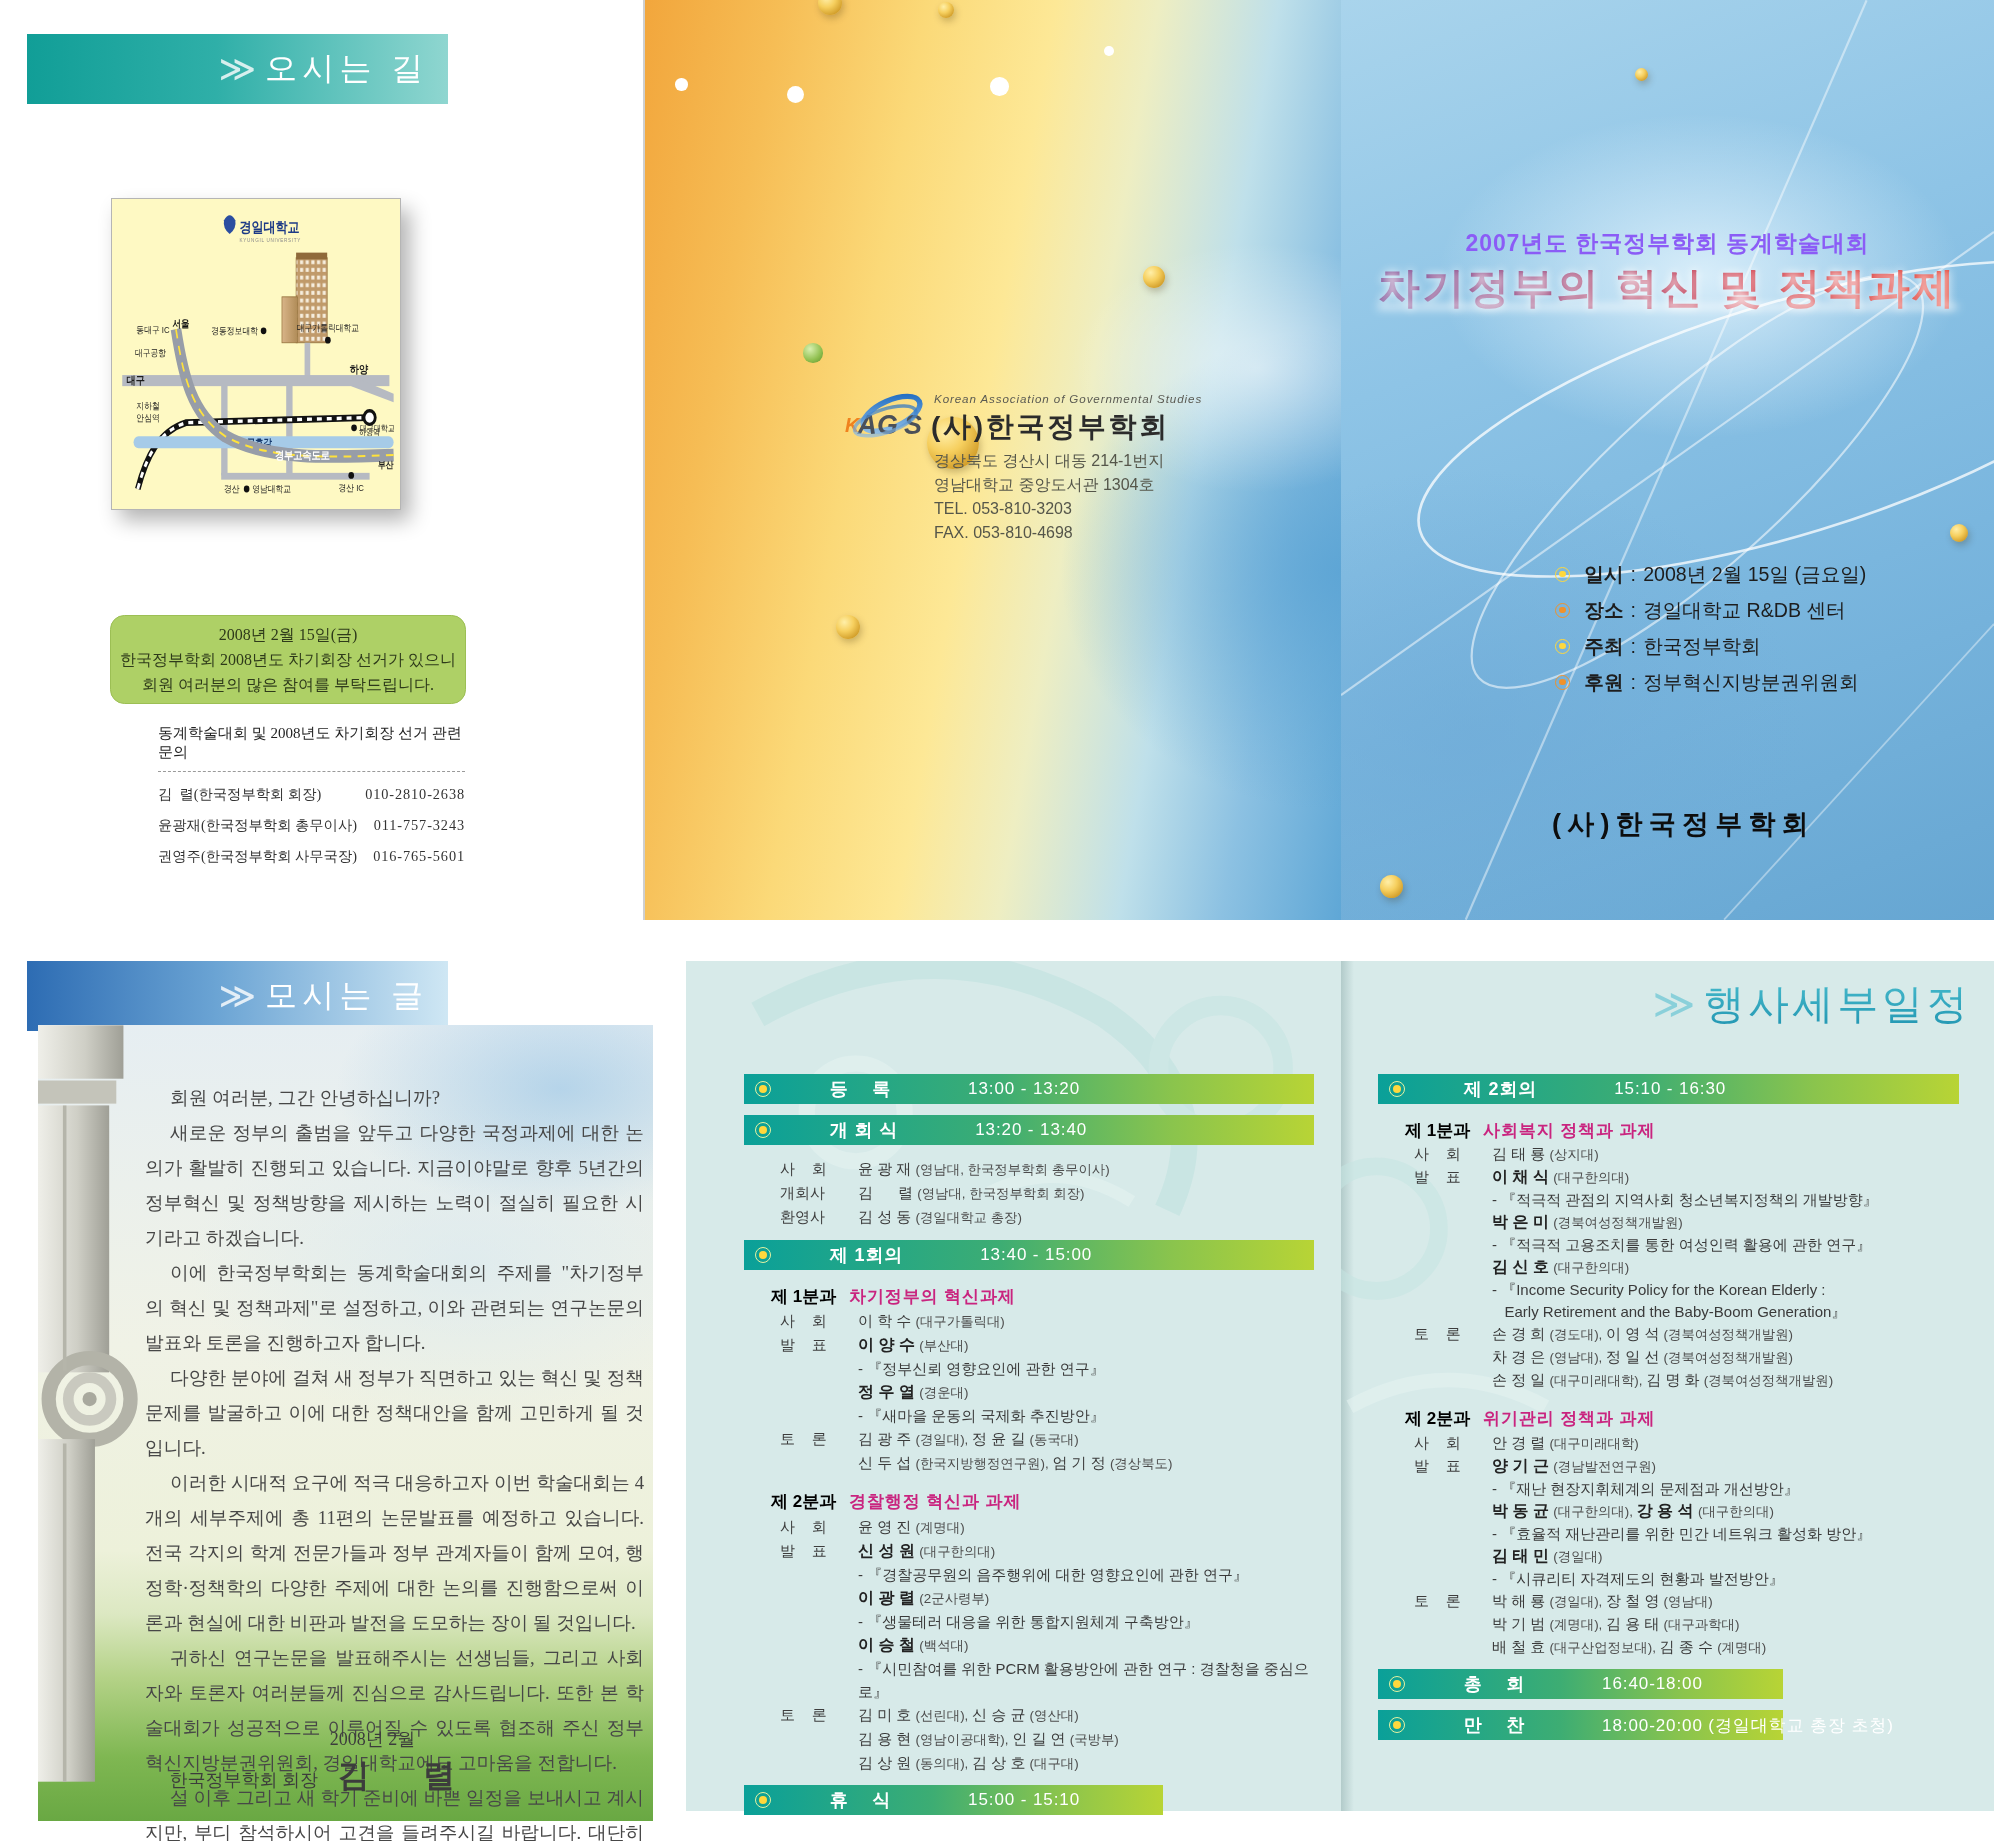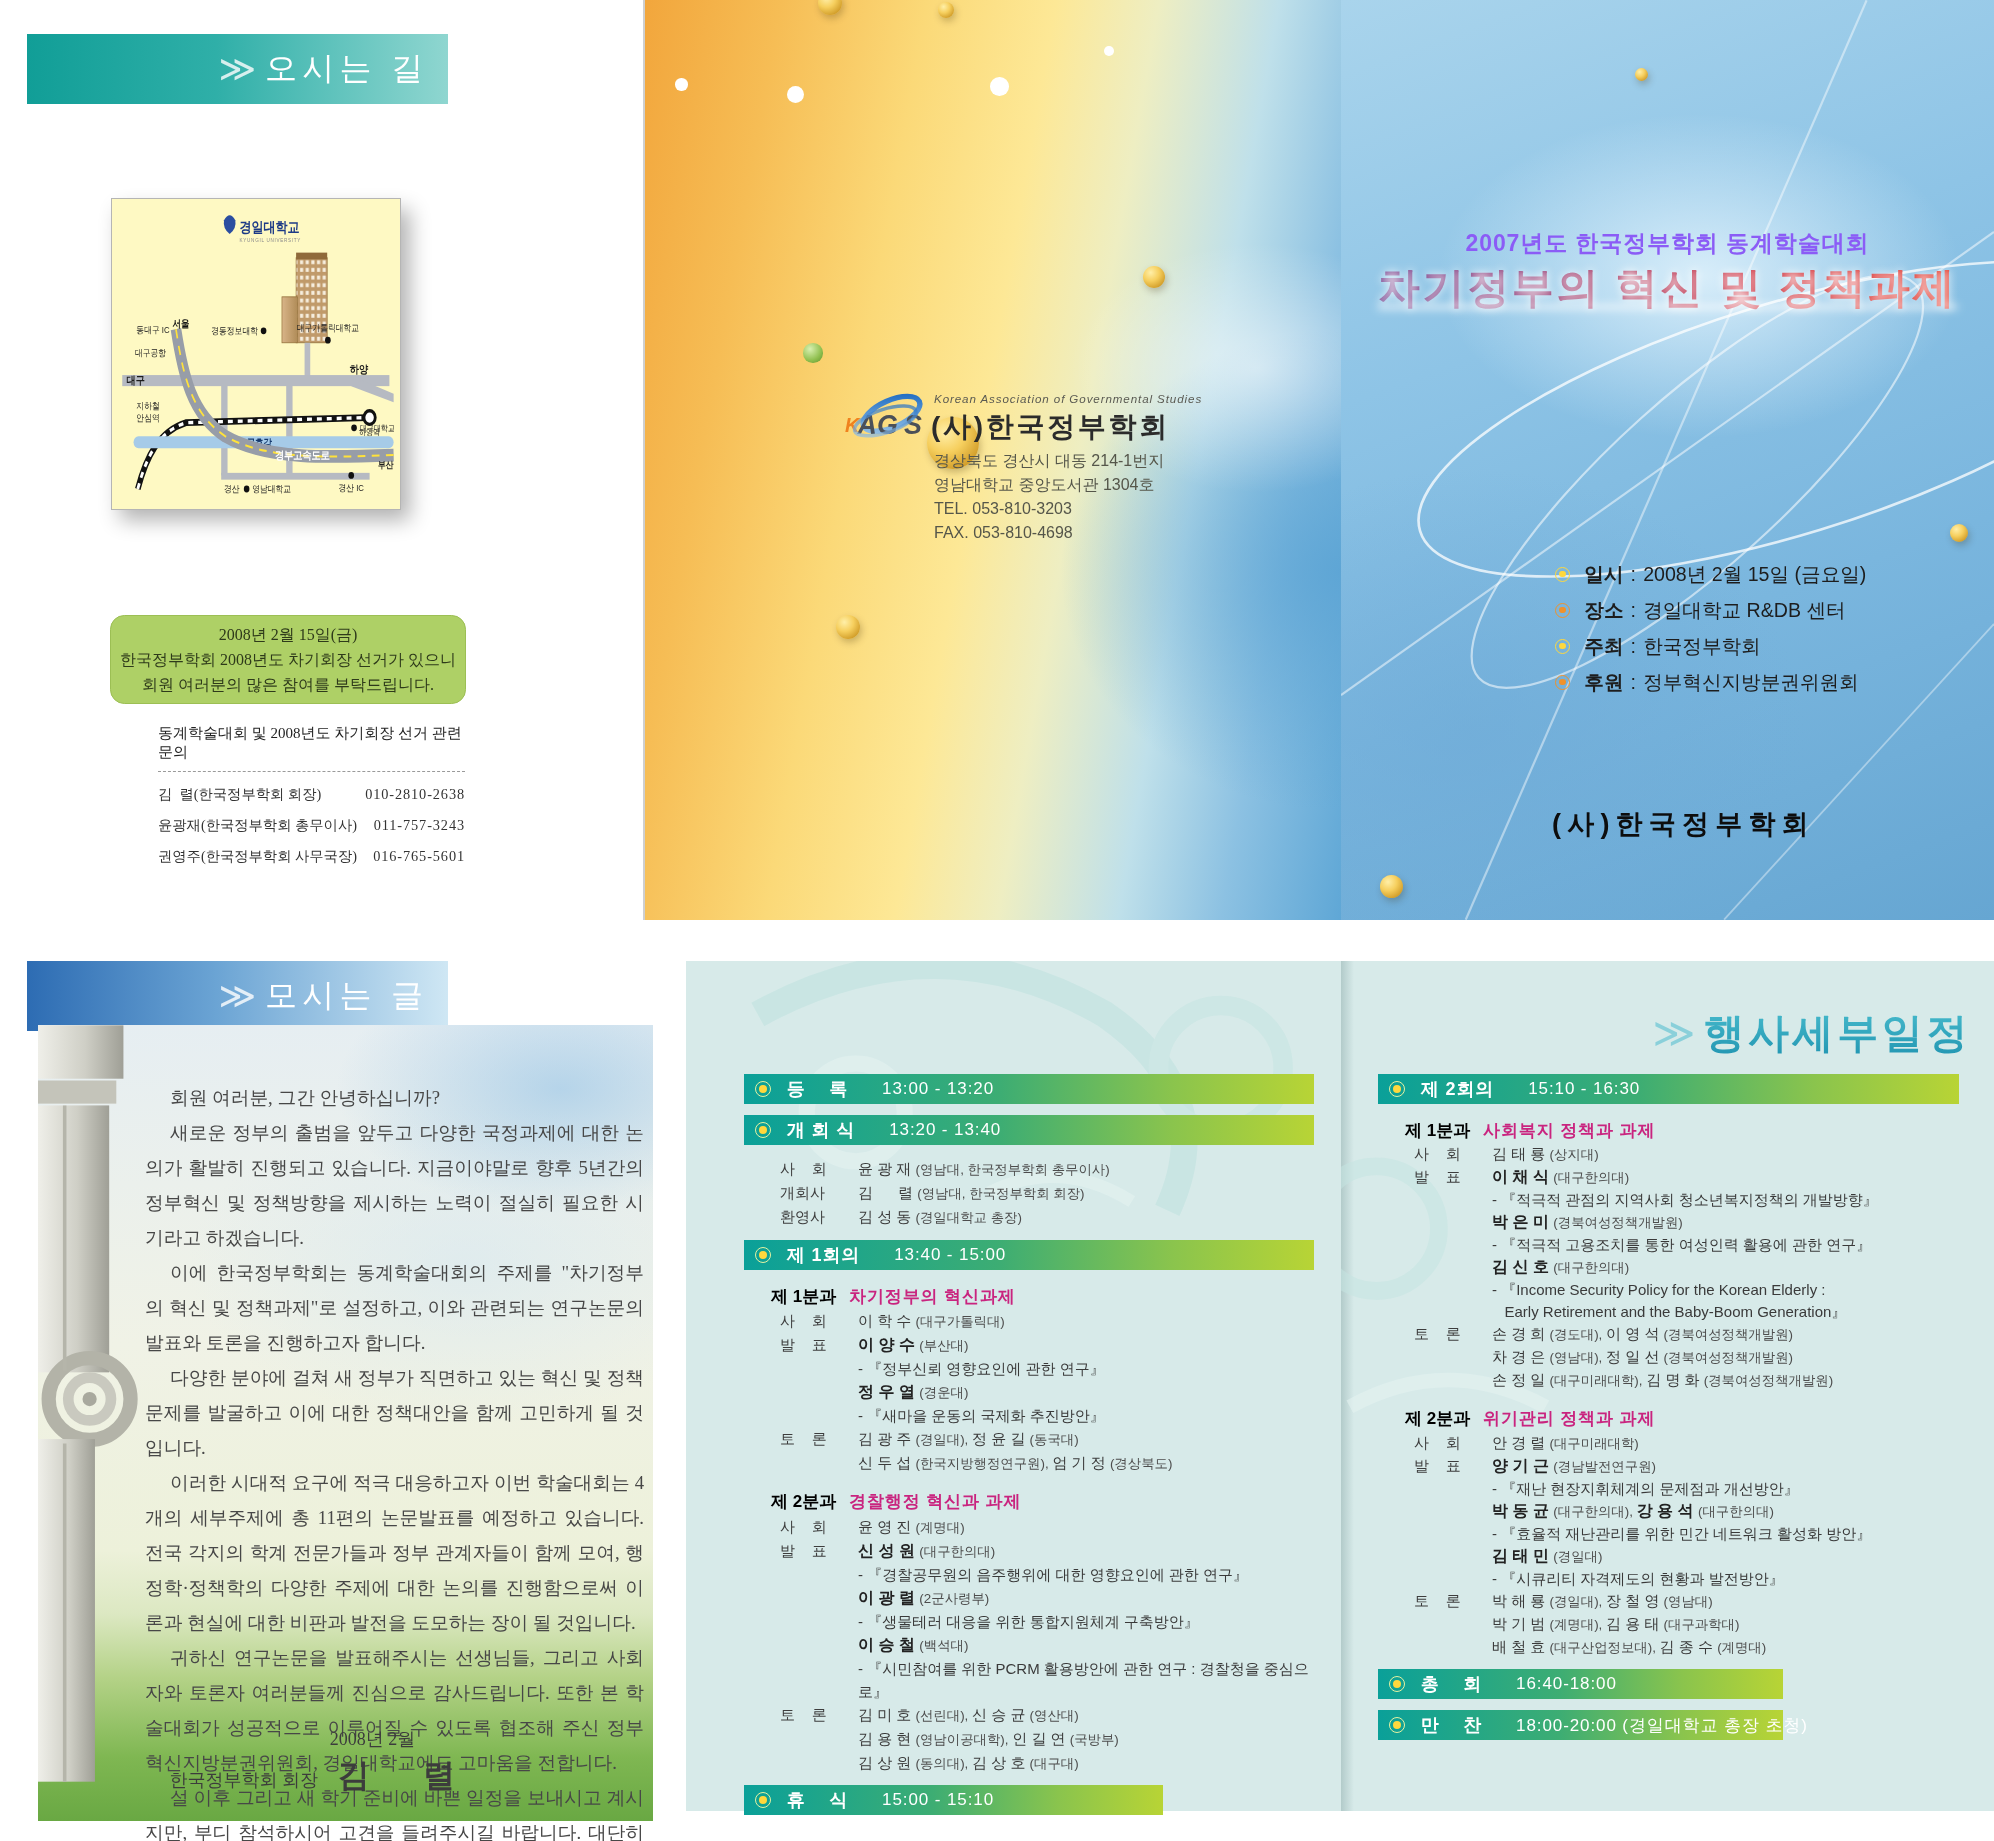--- a/index.html
+++ b/index.html
@@ -94,39 +94,39 @@
   
   .panel-prog{top:961px;height:850px;background:#d7eae9;}
   .panel-p1{left:686px;width:655px;}
   .panel-p2{left:1341px;width:653px;}
   .fold-shadow{position:absolute;left:0;top:0;width:12.5px;height:100%;
      background:linear-gradient(90deg,rgba(110,145,145,.35),transparent);}
   .orn{position:absolute;opacity:.55;}
 
   .prog-head{position:absolute;right:23px;top:16px;display:flex;align-items:baseline;}
   .prog-head .chev{font-size:41px;color:#8ad0da;margin-right:12.5px;letter-spacing:-4.5px;}
-  .prog-head .ptxt{font-size:41px;font-weight:700;letter-spacing:3.6px;
+  .prog-head .ptxt{font-size:41px;font-weight:400;letter-spacing:3.6px;
       background-image:linear-gradient(180deg,#49bccd 0%,#1f93b0 100%);
-      -webkit-background-clip:text;background-clip:text;margin-top:29px;-webkit-text-fill-color:transparent;}
+      -webkit-background-clip:text;background-clip:text;-webkit-text-fill-color:transparent;}
 
   .prog-blocks{position:absolute;}
   #program1-blocks{left:58px;top:113px;width:570px;}
   #program2-blocks{left:37px;top:113px;width:581px;}
 
   .sch-bar{height:30px;width:100%;background:linear-gradient(90deg,#0aa099 0%,#3dad73 45%,#8ac44d 75%,#b8d435 100%);
      display:flex;align-items:center;color:#fff;box-sizing:border-box;padding-left:10.7px;}
   .sch-bar.short{width:419px;}
   .panel-p2 .sch-bar.short{width:405px;}
   .bar-bullet{width:16px;height:16px;border-radius:50%;border:1.8px solid #e4f2a2;box-sizing:border-box;
      display:flex;align-items:center;justify-content:center;margin-right:16px;flex-shrink:0;}
   .bar-bullet::after{content:"";width:8px;height:8px;border-radius:50%;background:#ffd83d;}
   .bar-label{font-size:18px;font-weight:bold;white-space:pre;letter-spacing:0.9px;}
   .bar-time{font-size:17px;margin-left:34px;letter-spacing:0.9px;white-space:pre;}
 
-  .sch-bar{margin-top:10.7px;}
+  .sch-bar{margin-top:10.7px;gap:43px;}
   .prog-blocks > :first-child{margin-top:0;}
   .rows-block{margin:12.5px 0 7.1px 0;padding-left:36px;}
   .session{margin-top:13.4px;padding-left:27px;}
   .session-head{display:flex;height:26px;align-items:center;}
   .s-num{width:78px;font-size:17px;font-weight:bold;color:#000000;flex-shrink:0;}
   .s-title{font-size:17px;font-weight:bold;color:#c9247f;letter-spacing:0.9px;}
   .session .sch-row{margin-left:9px;}
   .sch-row{display:flex;}
   .role{width:78px;flex-shrink:0;font-size:15px;color:#3d3d3d;white-space:pre;line-height:23px;}
   .panel-p2 .role{line-height:22px;}

